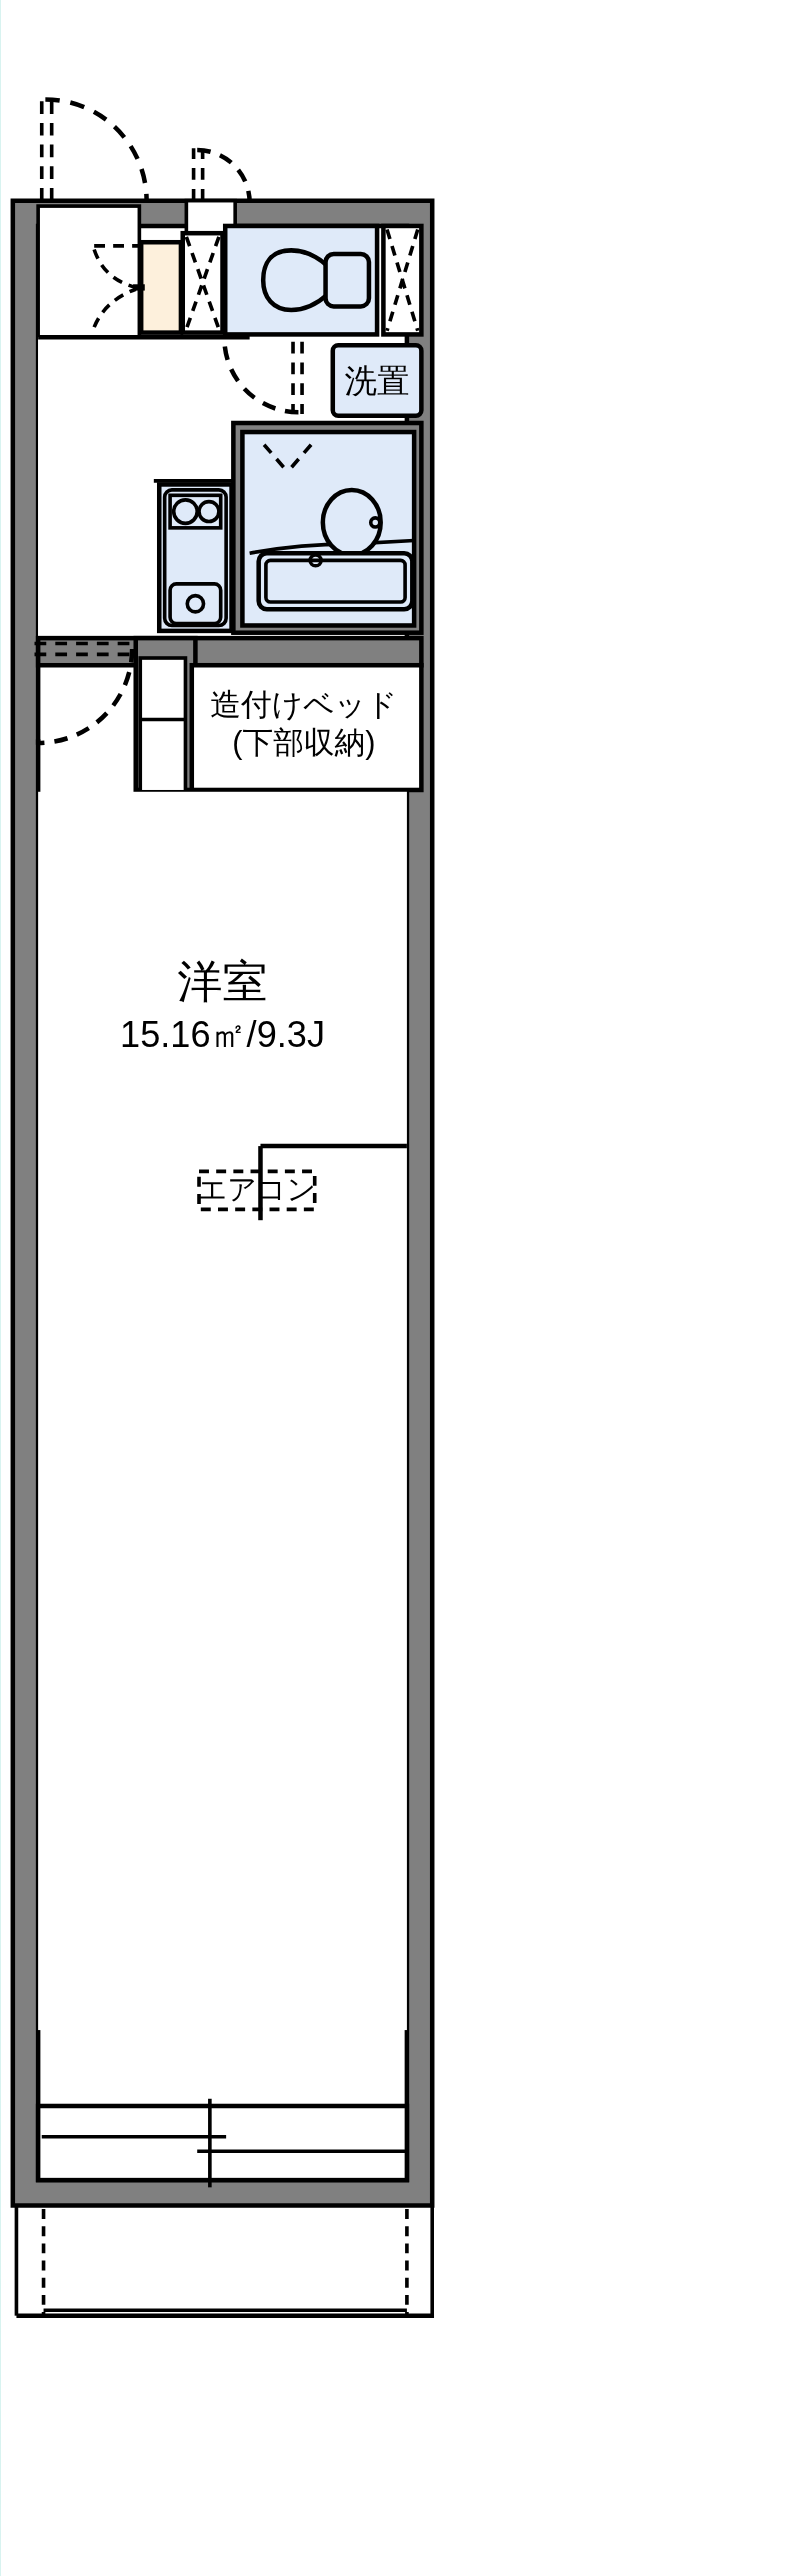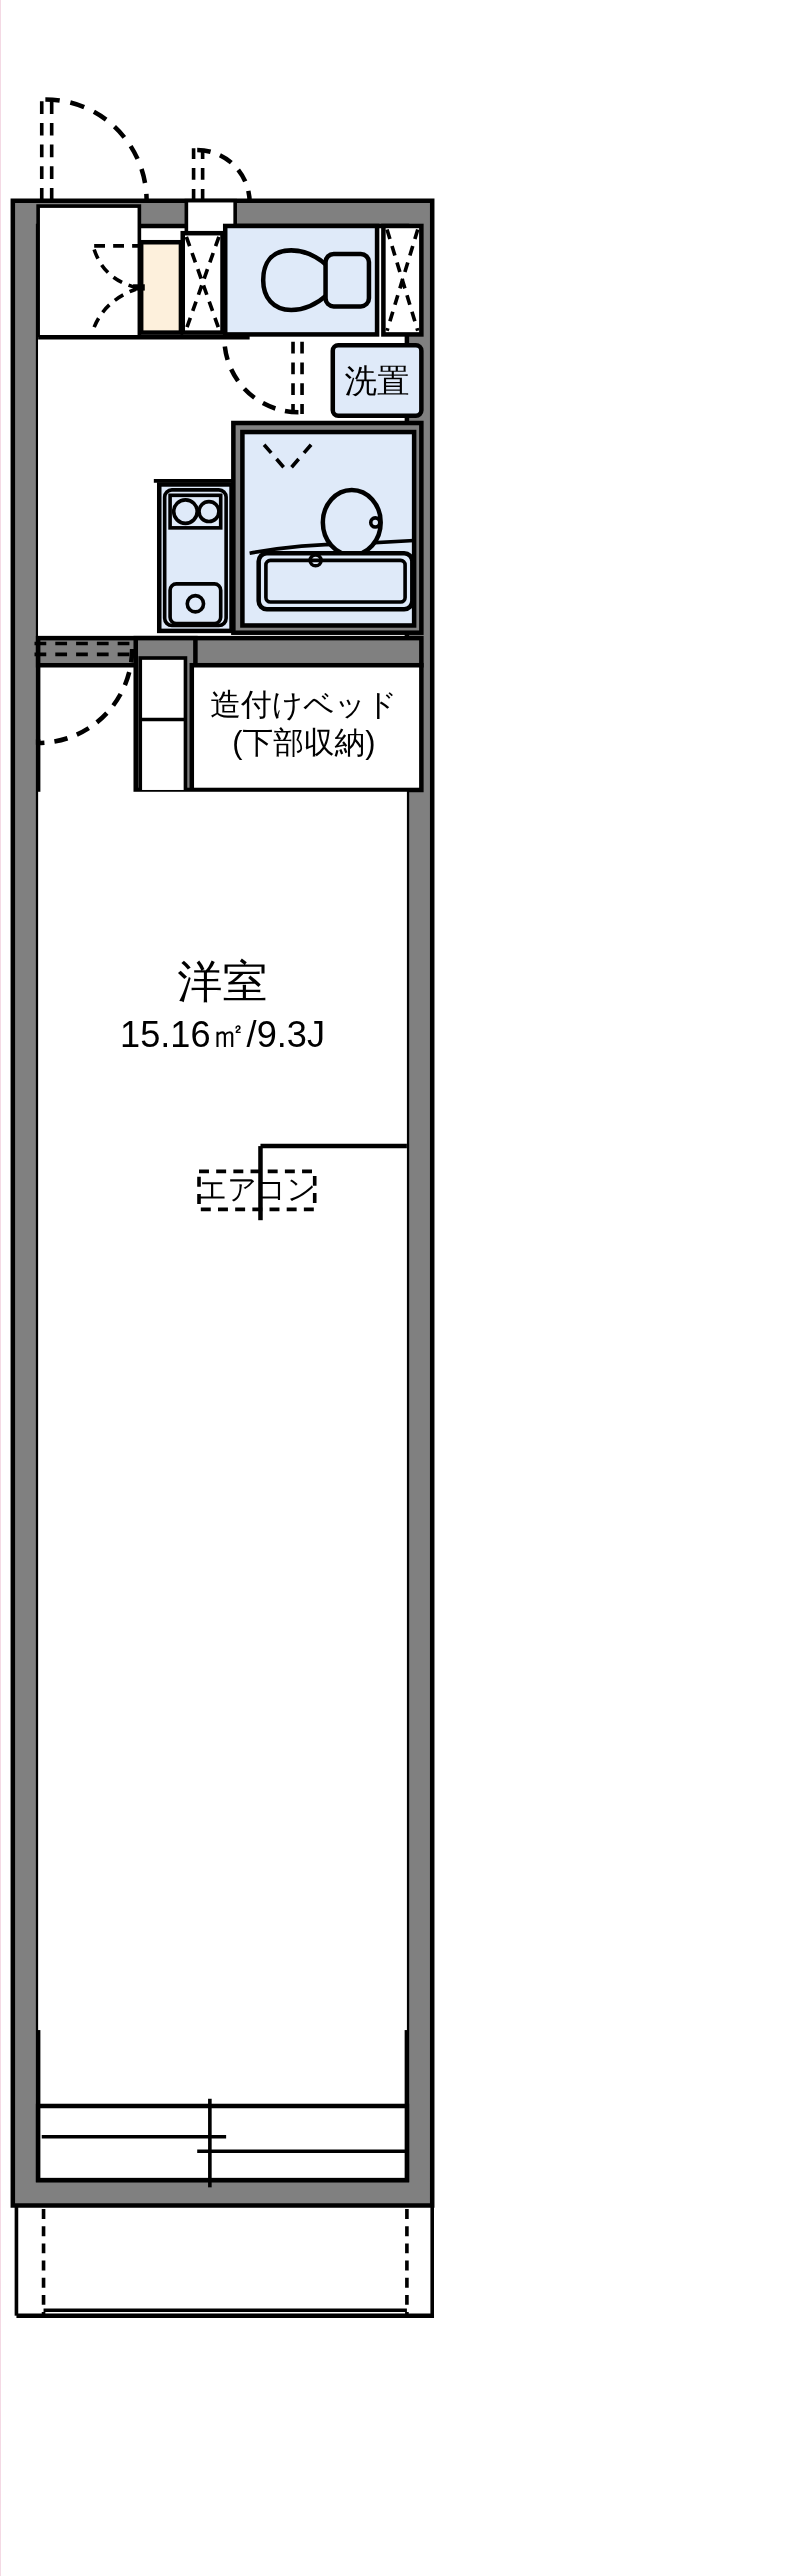--- a/index.html
+++ b/index.html
@@ -1,21 +1,21 @@
 <!DOCTYPE html>
 <html style="font-size:14.5px"><head>
 <meta charset="utf-8">
 <style>
   html,body{margin:0;padding:0;background:#ffffff;}
   body{
     width:812px;height:2576px;
     font-family:"Liberation Sans","DejaVu Sans",sans-serif;
     overflow:hidden;
   }
-  #plan-root{position:relative;width:812px;height:2576px;background:#be185d;}
+  #plan-root{position:relative;width:812px;height:2576px;background:#14b8a6;}
   svg{display:block;}
   .lbl{
     font-family:"Liberation Sans","DejaVu Sans",sans-serif;
     fill:#000;
     text-anchor:middle;
     dominant-baseline:middle;
   }
 </style>
 </head>
 <body>

